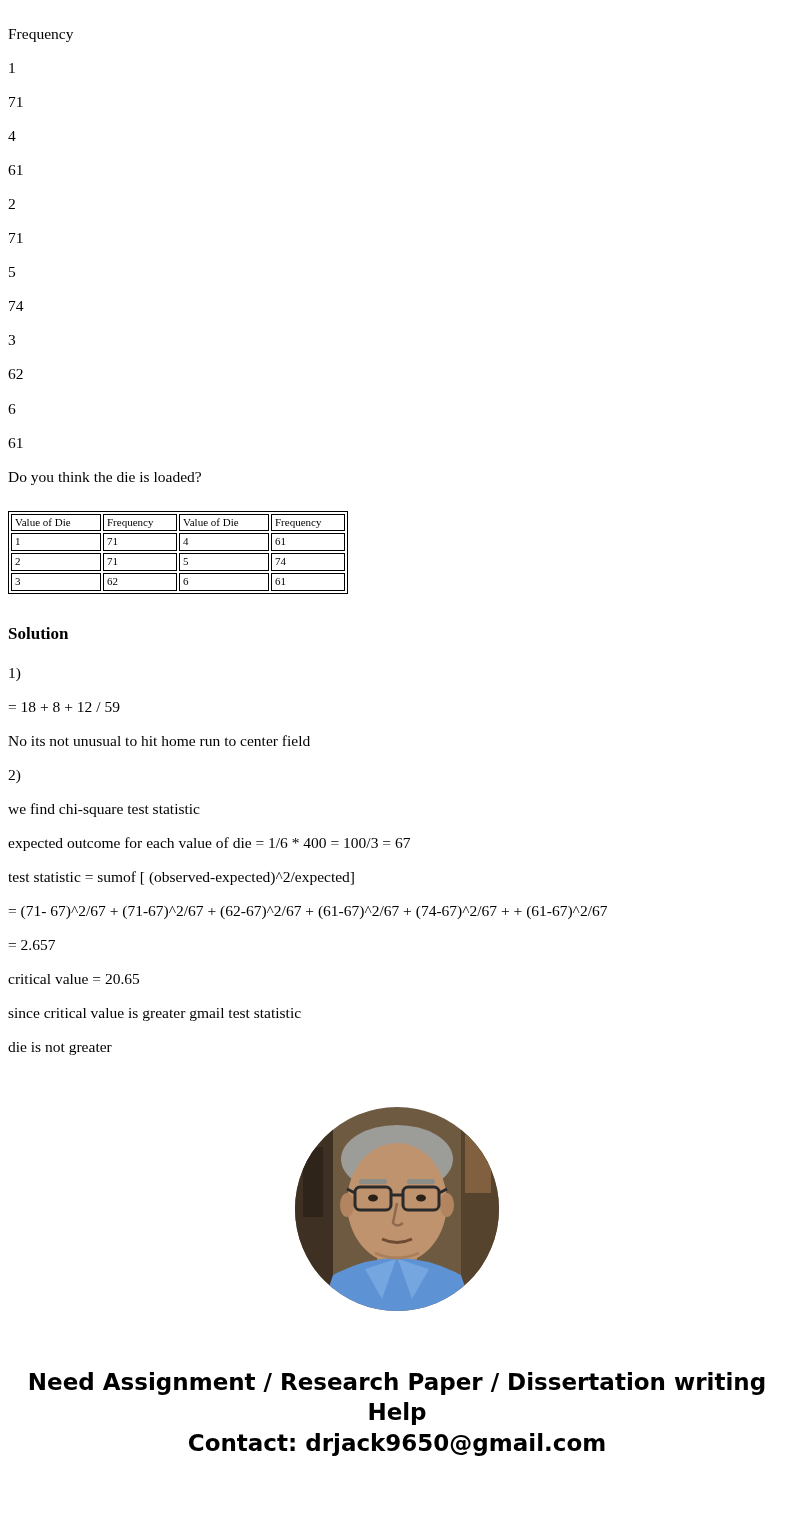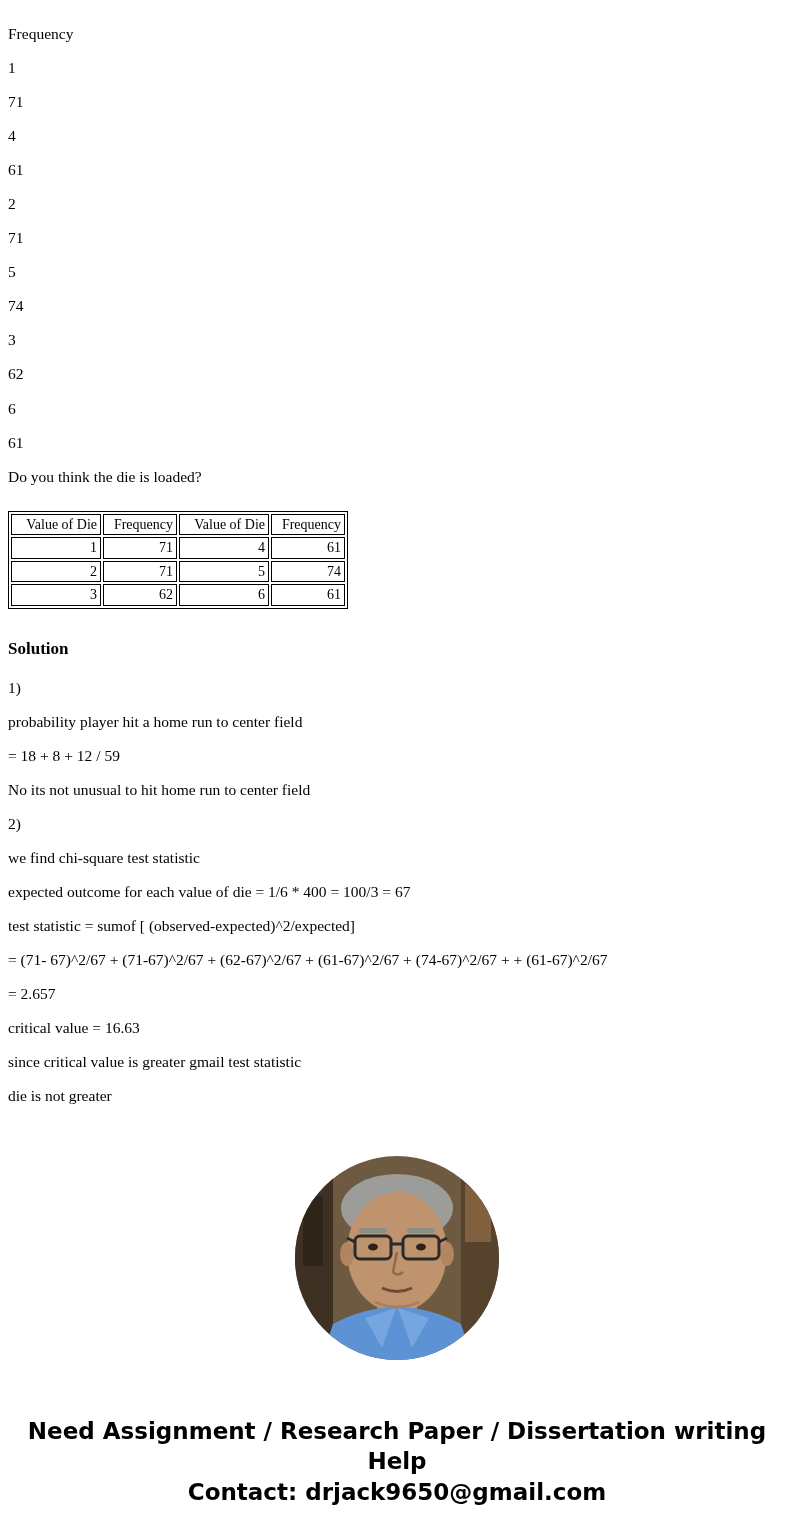--- a/index.html
+++ b/index.html
@@ -23,24 +23,23 @@
   
   table.die-table {
     border-collapse: separate;
     border-spacing: 2px;
     border: 1px solid #000;
     margin: 26px 0 0 0;
   }
   table.die-table td {
     border: 1px solid #000;
     padding: 1px 3px;
-    font-size: 14px;
+    font-size: 11px;
     line-height: 1.25;
     white-space: nowrap;
-    text-align: right;
   }
   table.die-table td:nth-child(1),
   table.die-table td:nth-child(3) { width: 82px; }
   table.die-table td:nth-child(2),
   table.die-table td:nth-child(4) { width: 66px; }
 
   .solution-heading {
     font-weight: bold;
     font-size: 17px;
     margin: 30px 0 20px 0;
@@ -120,30 +119,29 @@
       <td>62</td>
       <td>6</td>
       <td>61</td>
     </tr>
   </tbody>
 </table>
 
 <div>
   <p class="solution-heading">Solution</p>
   <p class="line">1)</p>
-  <p class="line">probability player hit a home run to center field</p>
   <p class="line">= 18 + 8 + 12 / 59</p>
   <p class="line">No its not unusual to hit home run to center field</p>
   <p class="line">2)</p>
   <p class="line">we find chi-square test statistic</p>
   <p class="line">expected outcome for each value of die = 1/6 * 400 = 100/3 = 67</p>
   <p class="line">test statistic = sumof [ (observed-expected)^2/expected]</p>
   <p class="line">= (71- 67)^2/67 + (71-67)^2/67 + (62-67)^2/67 + (61-67)^2/67 + (74-67)^2/67 + + (61-67)^2/67</p>
   <p class="line">= 2.657</p>
-  <p class="line">critical value = 16.63</p>
+  <p class="line">critical value = 20.65</p>
   <p class="line">since critical value is greater gmail test statistic</p>
   <p class="line">die is not greater</p>
 </div>
 
 <div class="avatar-wrap">
   <span class="avatar">
     <svg width="204" height="204" viewBox="0 0 204 204" xmlns="http://www.w3.org/2000/svg">
 
       <rect width="204" height="204" fill="#6e5a41"></rect>
       <rect x="0" y="0" width="38" height="204" fill="#3e3022"></rect>

